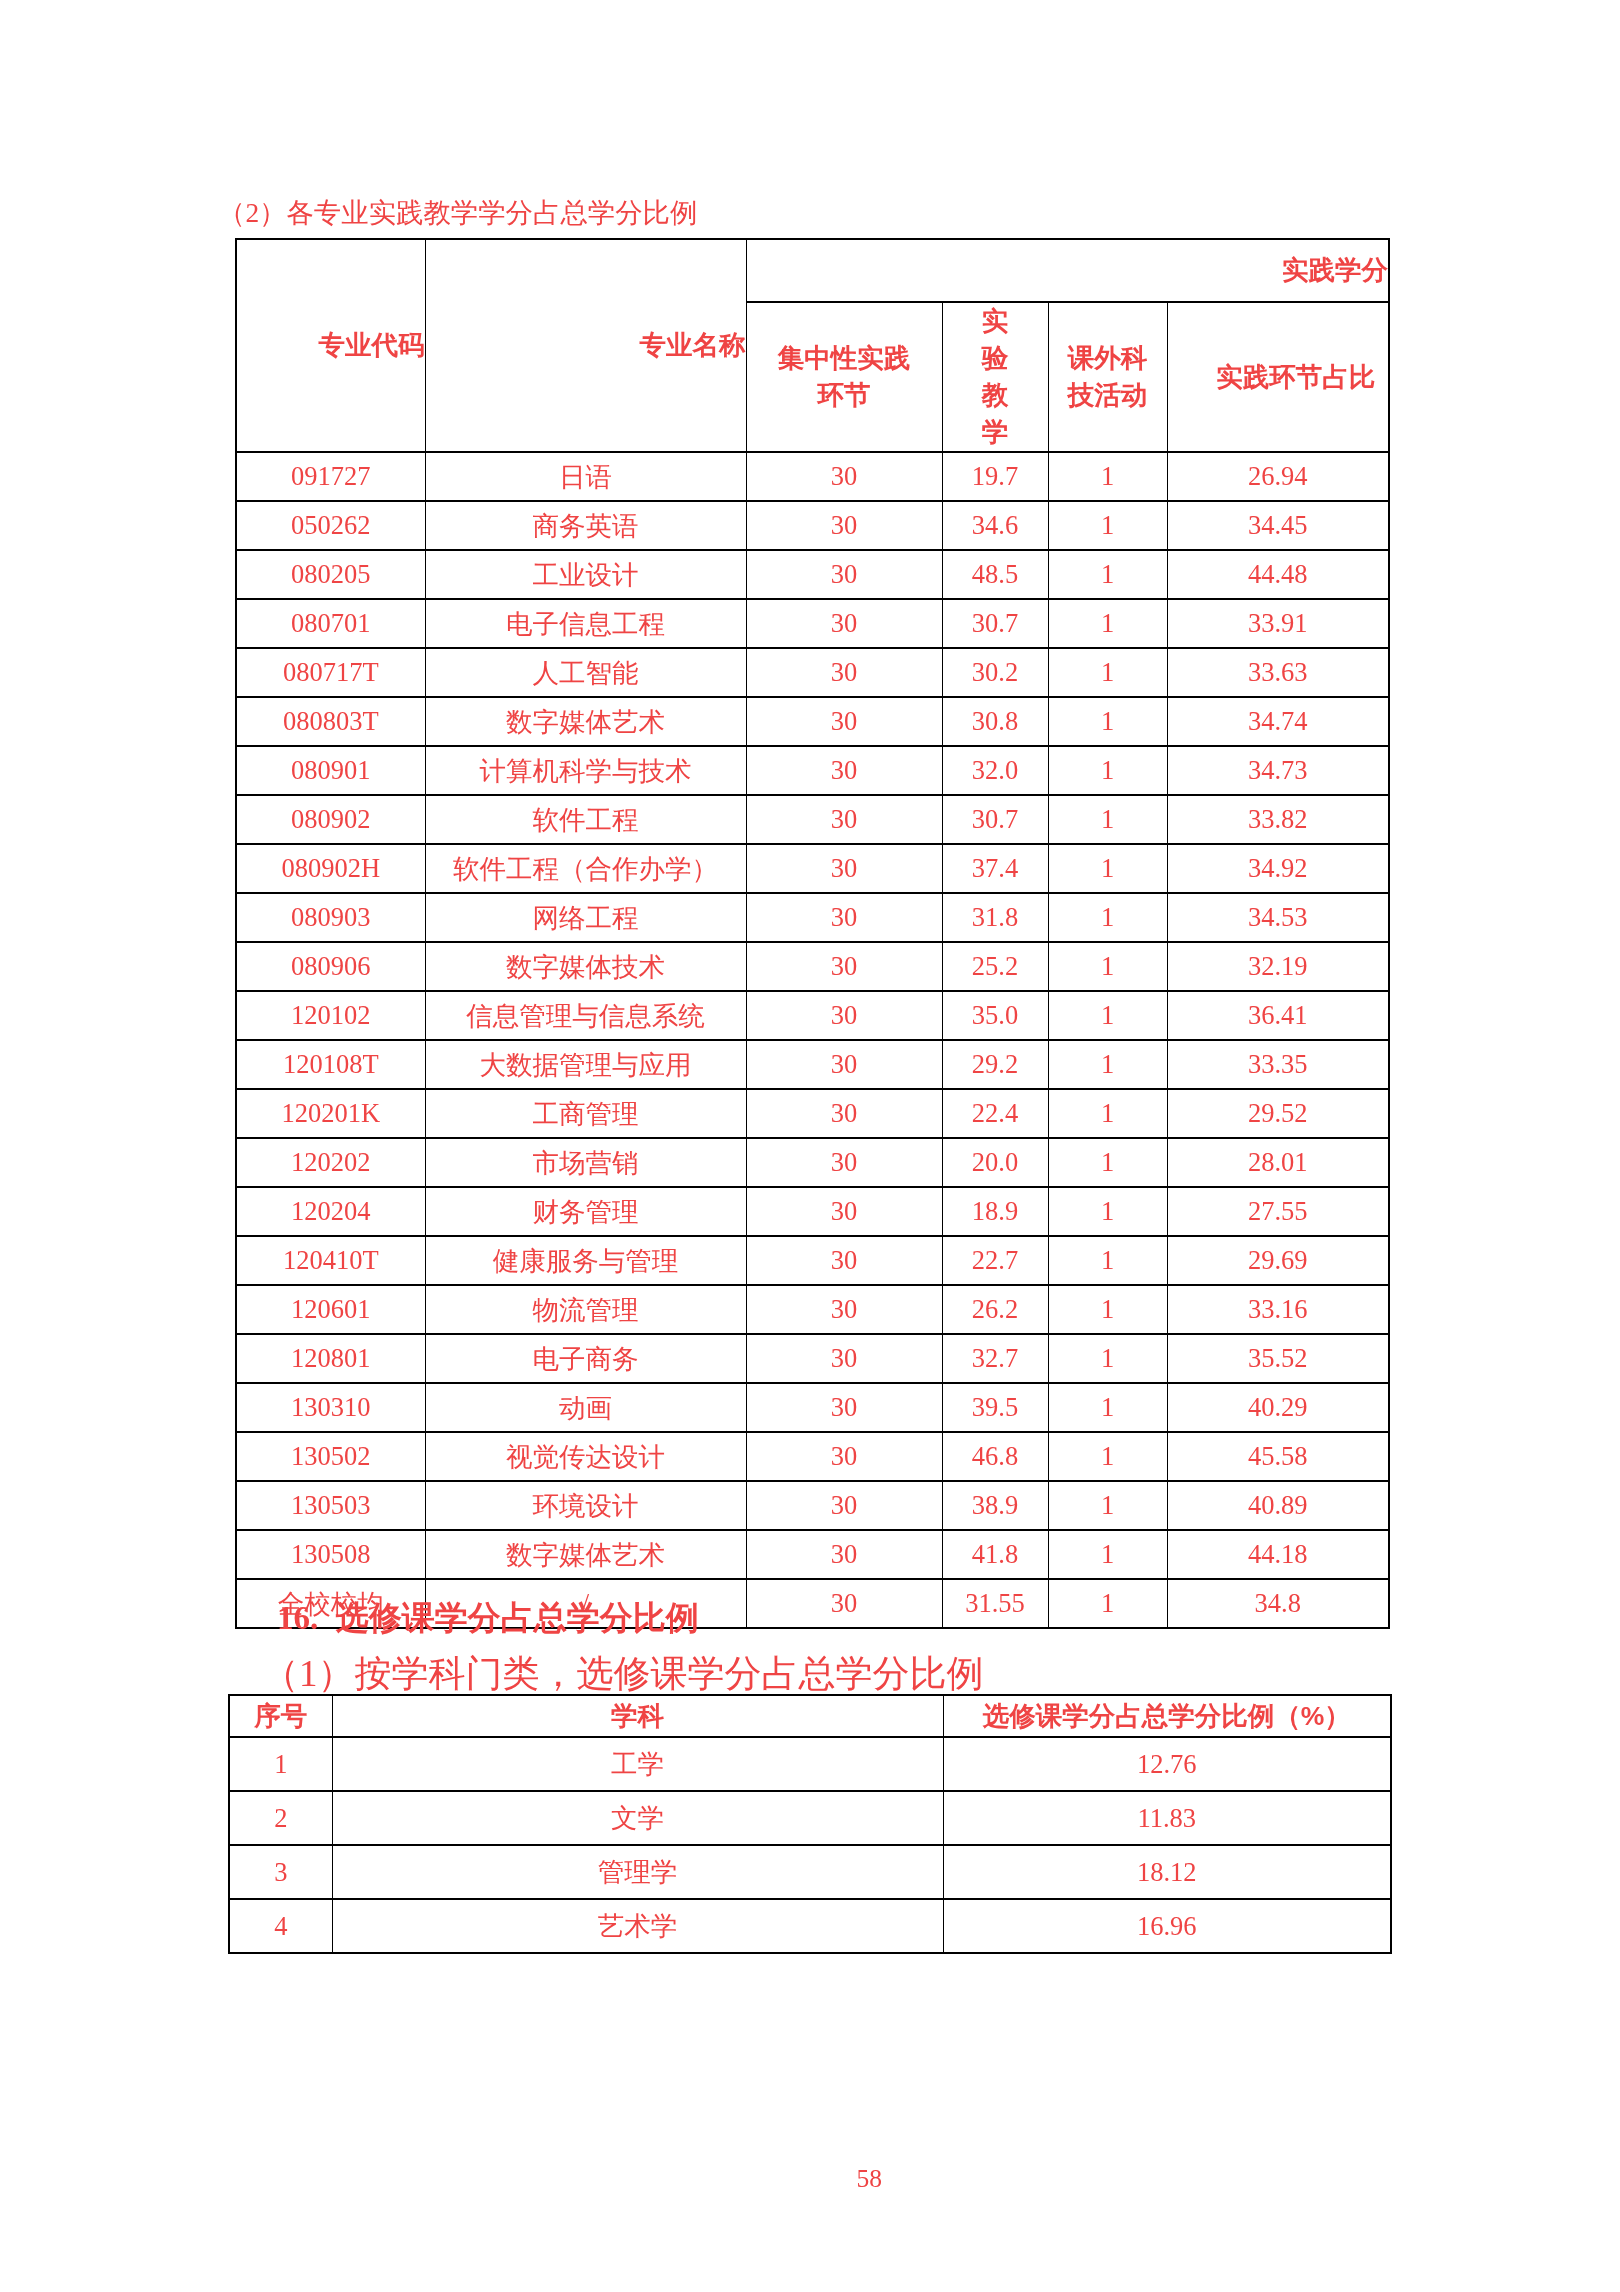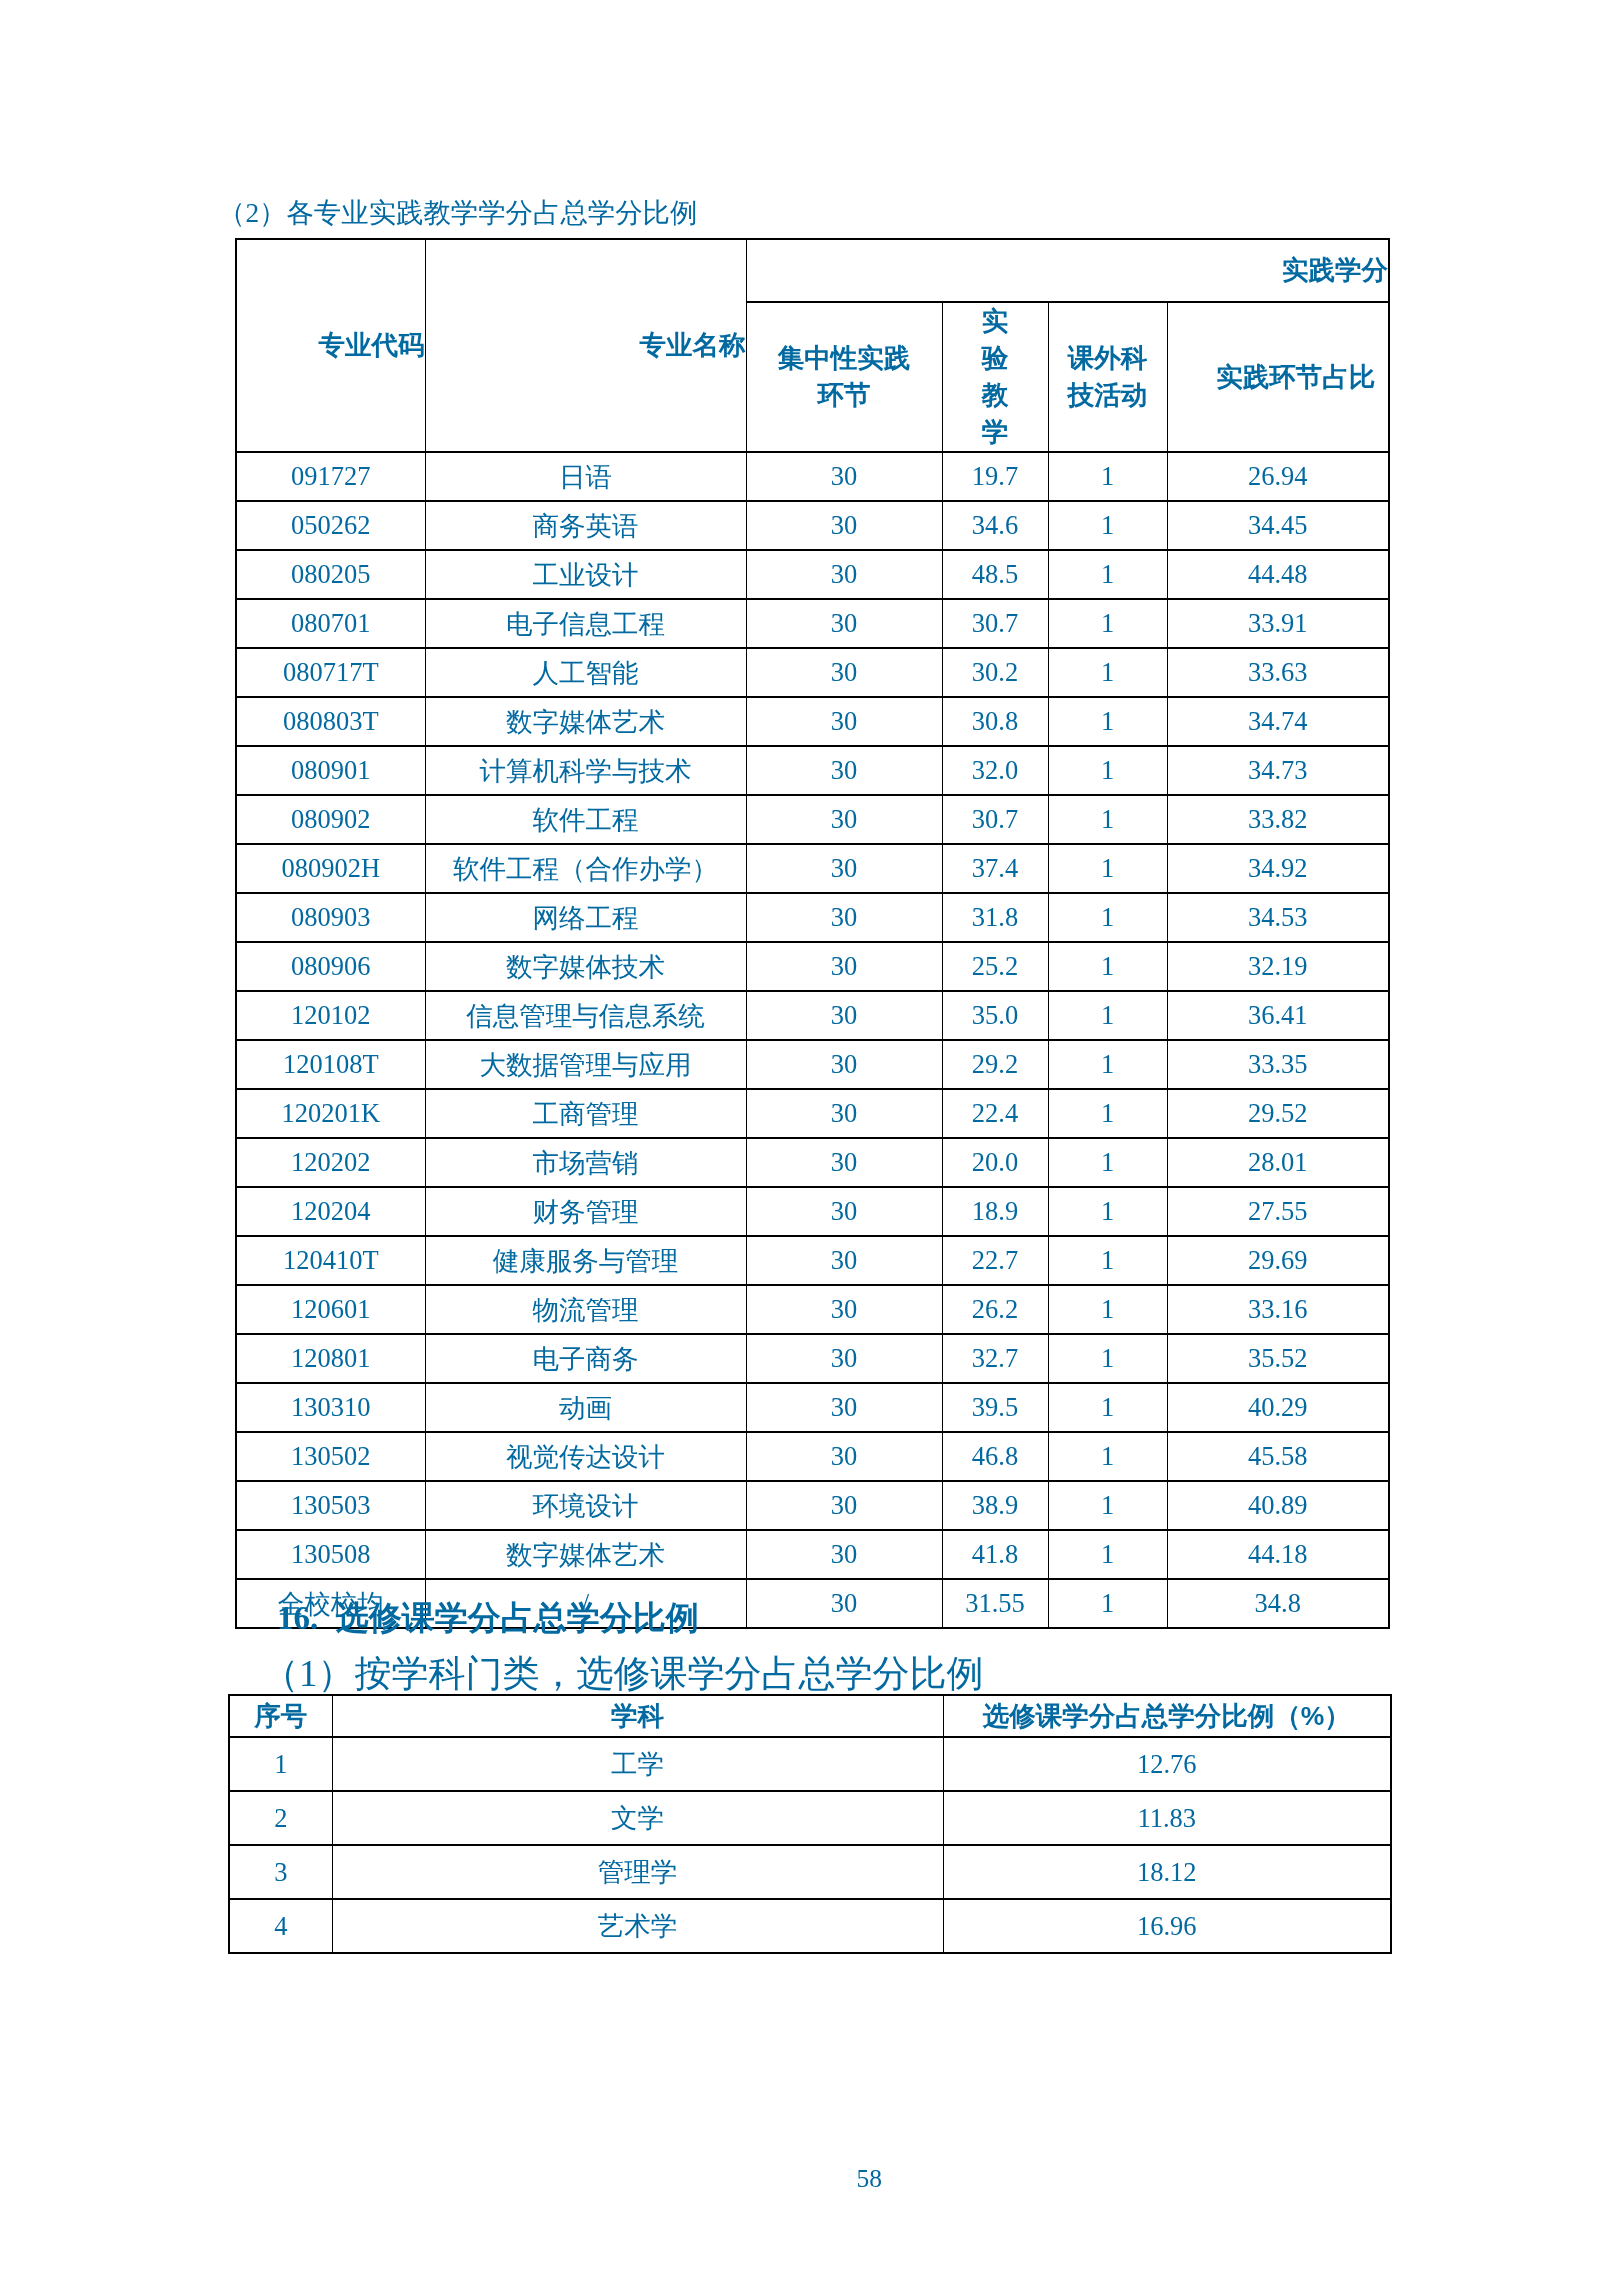--- a/index.html
+++ b/index.html
@@ -1,21 +1,21 @@
 <!DOCTYPE html>
 <html><head>
 <meta charset="utf-8">
 <style>
   html,body{margin:0;padding:0;background:#888;}
   .page{
     position:relative;
     width:1620px;height:2293px;
     margin:0 auto;
     background:#ffffff;
-    color:#0369a1;
+    color:#ef4444;
     font-family:"Liberation Serif","DejaVu Serif",serif;
     overflow:hidden;
   }
   
   .title1{
     position:absolute;left:218px;top:194px;
     font-size:27.4px;line-height:39px;
     font-family:"Liberation Serif","DejaVu Serif",serif;
   }
   .heading16{

